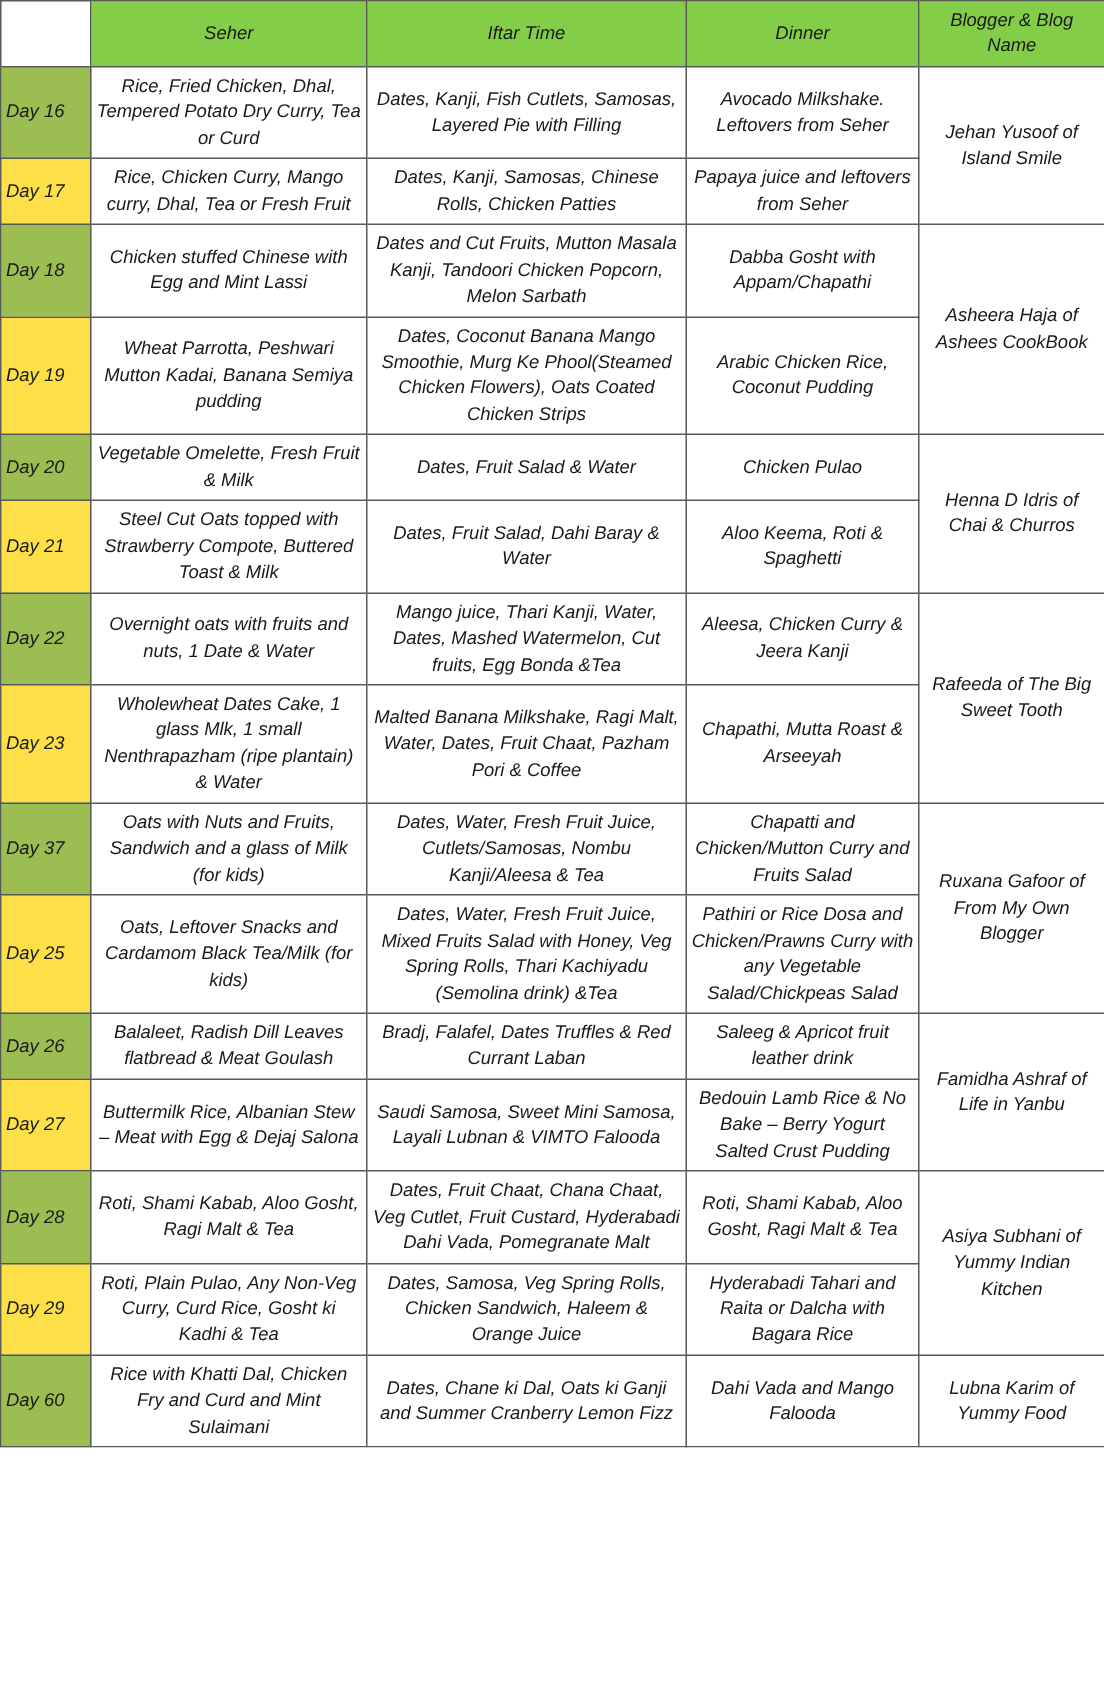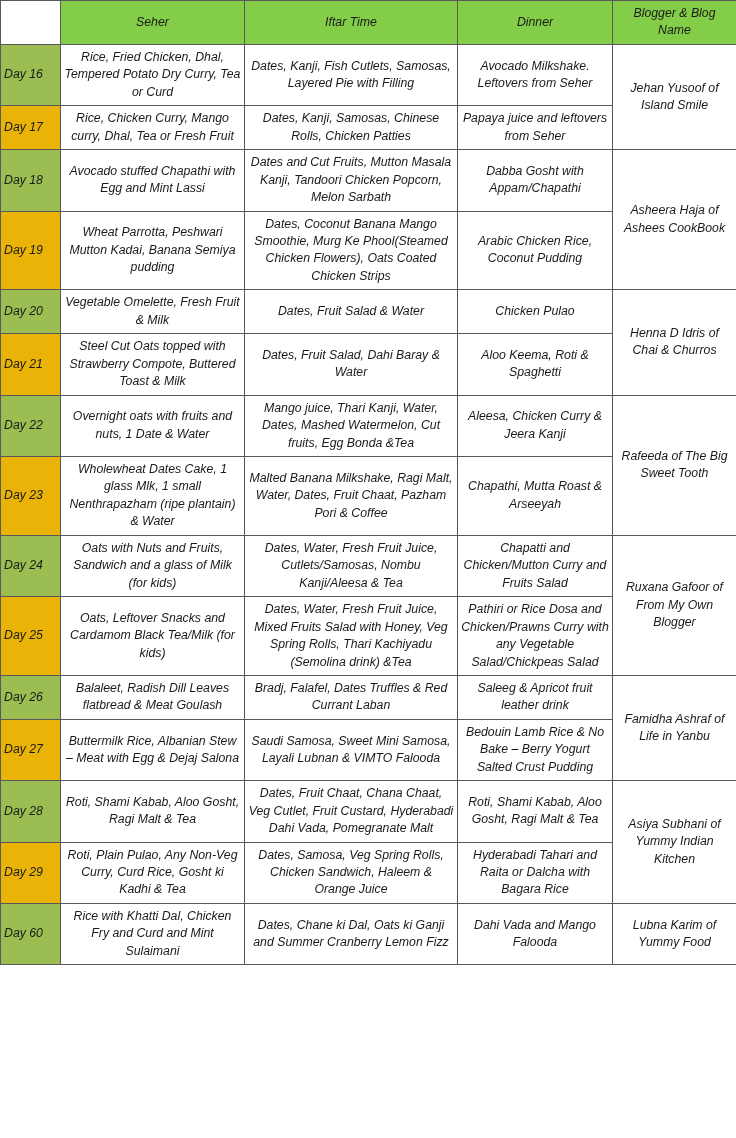--- a/index.html
+++ b/index.html
@@ -56,21 +56,21 @@
     padding-left: 8px;
     font-size: 12.5px;
     white-space: nowrap;
   }
   .day-green {
     background: #9cbd51;
     color: #1f3300;
     margin-top: 20px;
   }
   .day-red {
-    background: #eab308;
+    background: #fde047;
     color: #4a0f0f;
   }
 
   
   .meal {
     text-align: center;
     background: #ffffff;
   }
   .blogger {
     text-align: center;
@@ -108,21 +108,21 @@
         <td class="blogger" rowspan="2">Jehan Yusoof of Island Smile</td>
       </tr>
       <tr>
         <td class="day day-red">Day 17</td>
         <td class="meal">Rice, Chicken Curry, Mango curry, Dhal, Tea or Fresh Fruit</td>
         <td class="meal">Dates, Kanji, Samosas, Chinese Rolls, Chicken Patties</td>
         <td class="meal">Papaya juice and leftovers from Seher</td>
       </tr>
       <tr>
         <td class="day day-green">Day 18</td>
-        <td class="meal">Avocado stuffed Chapathi with Egg and Mint Lassi</td>
+        <td class="meal">Chicken stuffed Chinese with Egg and Mint Lassi</td>
         <td class="meal">Dates and Cut Fruits, Mutton Masala Kanji, Tandoori Chicken Popcorn, Melon Sarbath</td>
         <td class="meal">Dabba Gosht with Appam/Chapathi</td>
         <td class="blogger" rowspan="2">Asheera Haja of Ashees CookBook</td>
       </tr>
       <tr>
         <td class="day day-red">Day 19</td>
         <td class="meal">Wheat Parrotta, Peshwari Mutton Kadai, Banana Semiya pudding</td>
         <td class="meal">Dates, Coconut Banana Mango Smoothie, Murg Ke Phool(Steamed Chicken Flowers), Oats Coated Chicken Strips</td>
         <td class="meal">Arabic Chicken Rice, Coconut Pudding</td>
       </tr>
@@ -146,21 +146,21 @@
         <td class="meal">Aleesa, Chicken Curry &amp; Jeera Kanji</td>
         <td class="blogger" rowspan="2">Rafeeda of The Big Sweet Tooth</td>
       </tr>
       <tr>
         <td class="day day-red">Day 23</td>
         <td class="meal">Wholewheat Dates Cake, 1 glass Mlk, 1 small Nenthrapazham (ripe plantain) &amp; Water</td>
         <td class="meal">Malted Banana Milkshake, Ragi Malt, Water, Dates, Fruit Chaat, Pazham Pori  &amp; Coffee</td>
         <td class="meal">Chapathi, Mutta Roast &amp; Arseeyah</td>
       </tr>
       <tr>
-        <td class="day day-green">Day 24</td>
+        <td class="day day-green">Day 37</td>
         <td class="meal">Oats with Nuts and Fruits, Sandwich and a glass of Milk (for kids)</td>
         <td class="meal">Dates, Water, Fresh Fruit Juice, Cutlets/Samosas, Nombu Kanji/Aleesa &amp; Tea</td>
         <td class="meal">Chapatti and Chicken/Mutton Curry and Fruits Salad</td>
         <td class="blogger" rowspan="2">Ruxana Gafoor of From My Own Blogger</td>
       </tr>
       <tr>
         <td class="day day-red">Day 25</td>
         <td class="meal">Oats, Leftover Snacks and Cardamom Black Tea/Milk (for kids)</td>
         <td class="meal">Dates, Water, Fresh Fruit Juice, Mixed Fruits Salad with Honey, Veg Spring Rolls, Thari Kachiyadu (Semolina drink) &amp;Tea</td>
         <td class="meal">Pathiri or Rice Dosa and Chicken/Prawns Curry with any Vegetable Salad/Chickpeas Salad</td>

